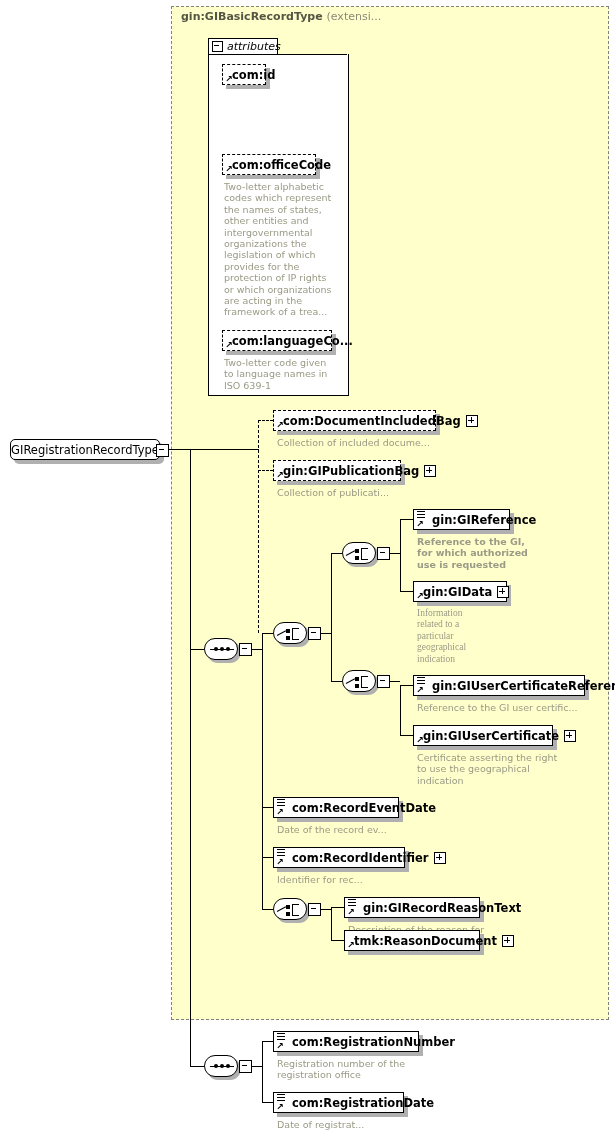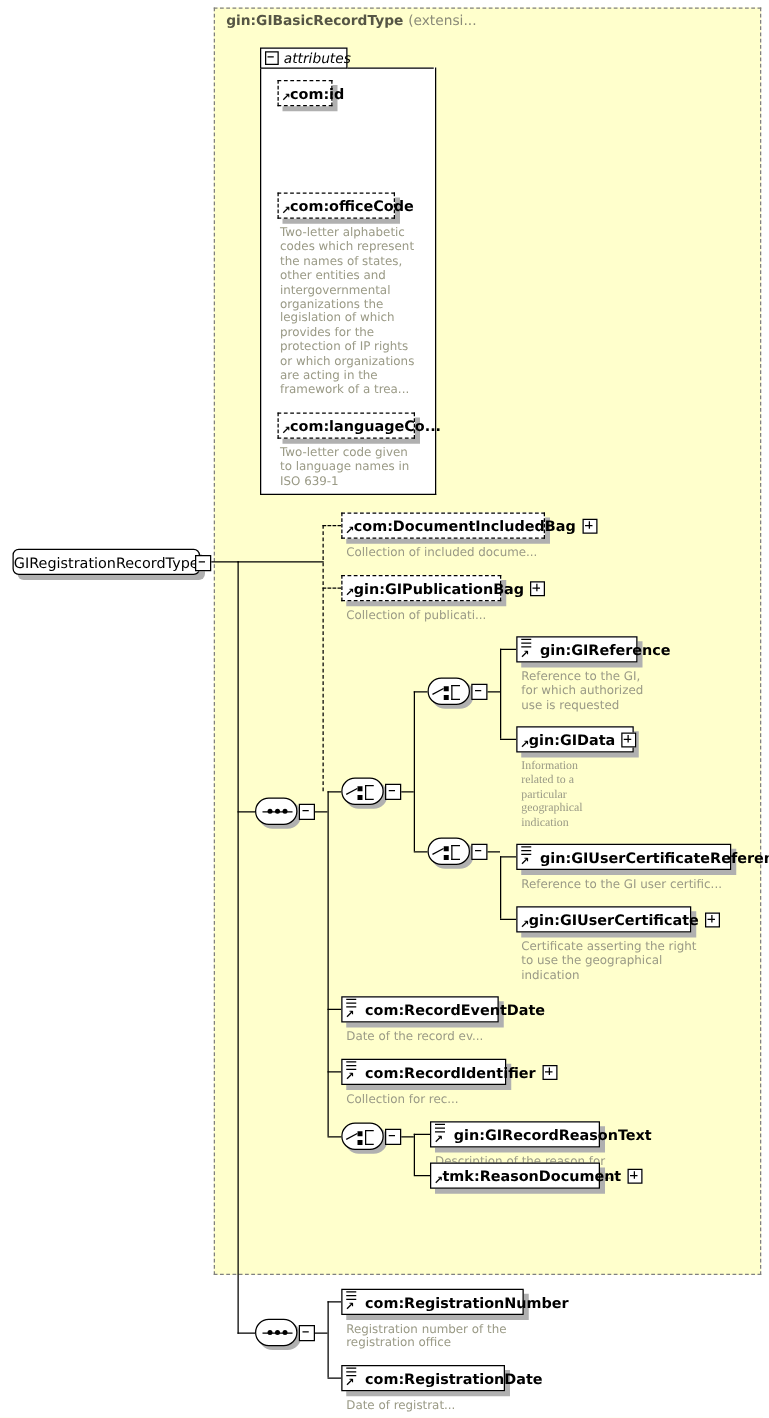--- a/index.html
+++ b/index.html
@@ -297,21 +297,21 @@
   <div class="nodeshadow" style="left:417px;top:513px;width:97px;height:21px;"></div>
   <div class="node solid" style="left:413px;top:509px;width:97px;">
     <span class="icon-seq">
         <i></i>
         <i></i>
         <i></i>
       </span>
     <span class="icon-arrow">↗</span>
     <span class="label">gin:GIReference</span>
   </div>
-  <div class="anno" style="left:417px;top:536px;width:130px;">Reference to the GI,
+  <div class="anno" style="left:417px;top:536px;width:130px;font-weight:bold;">Reference to the GI,
 for which authorized
 use is requested</div>
 
   <div class="ln h" style="left:400px;top:591px;width:13px;"></div>
   <div class="nodeshadow" style="left:417px;top:585px;width:94px;height:21px;"></div>
   <div class="node solid" style="left:413px;top:581px;width:94px;">
     <span class="icon-arrow">↗</span>
     <span class="label">gin:GIData</span>
     <span class="plusbox"></span>
   </div>
@@ -379,21 +379,21 @@
   <div class="node solid" style="left:273px;top:847px;width:132px;">
     <span class="icon-seq">
         <i></i>
         <i></i>
         <i></i>
       </span>
     <span class="icon-arrow">↗</span>
     <span class="label">com:RecordIdentifier</span>
     <span class="plusbox"></span>
   </div>
-  <div class="anno" style="left:277px;top:874px;width:200px;">Collection for rec...</div>
+  <div class="anno" style="left:277px;top:874px;width:200px;">Identifier for rec...</div>
 
   <div class="ln h" style="left:262px;top:909px;width:11px;"></div>
   <div class="comp cho" style="left:273px;top:898px;">
     <div class="shadow"></div>
     <div class="body">
       <div class="lead"></div>
       <div class="cdot c1"></div>
         <div class="cdot c2"></div>
       <div class="stem"></div>
         <div class="arm a1"></div>

